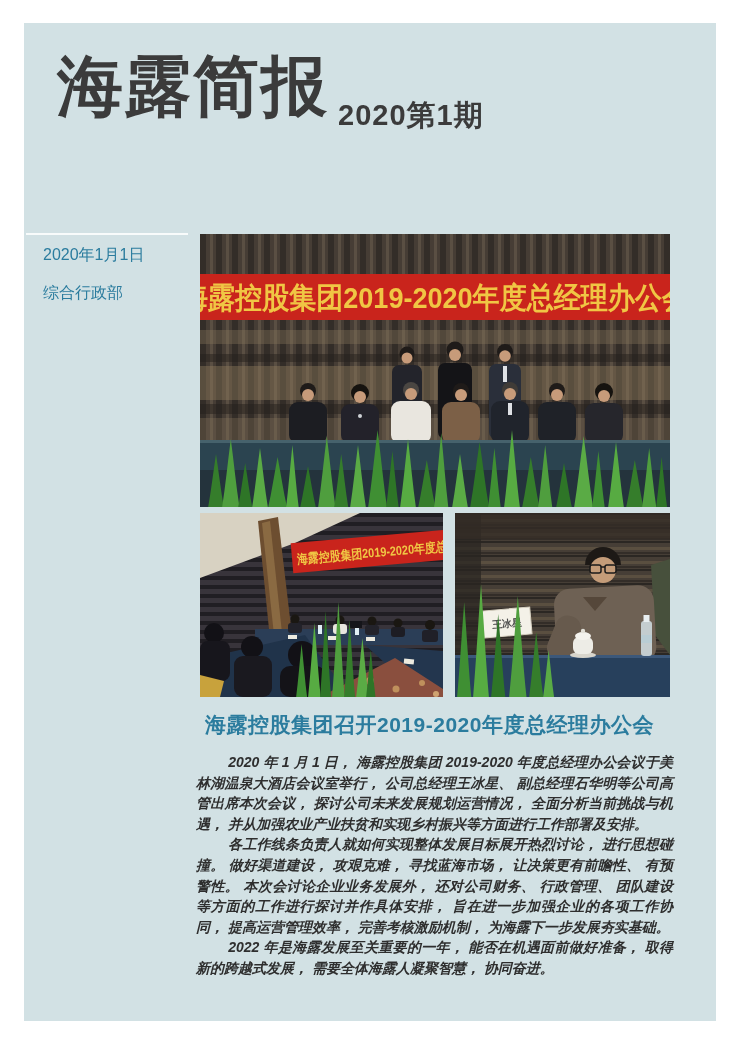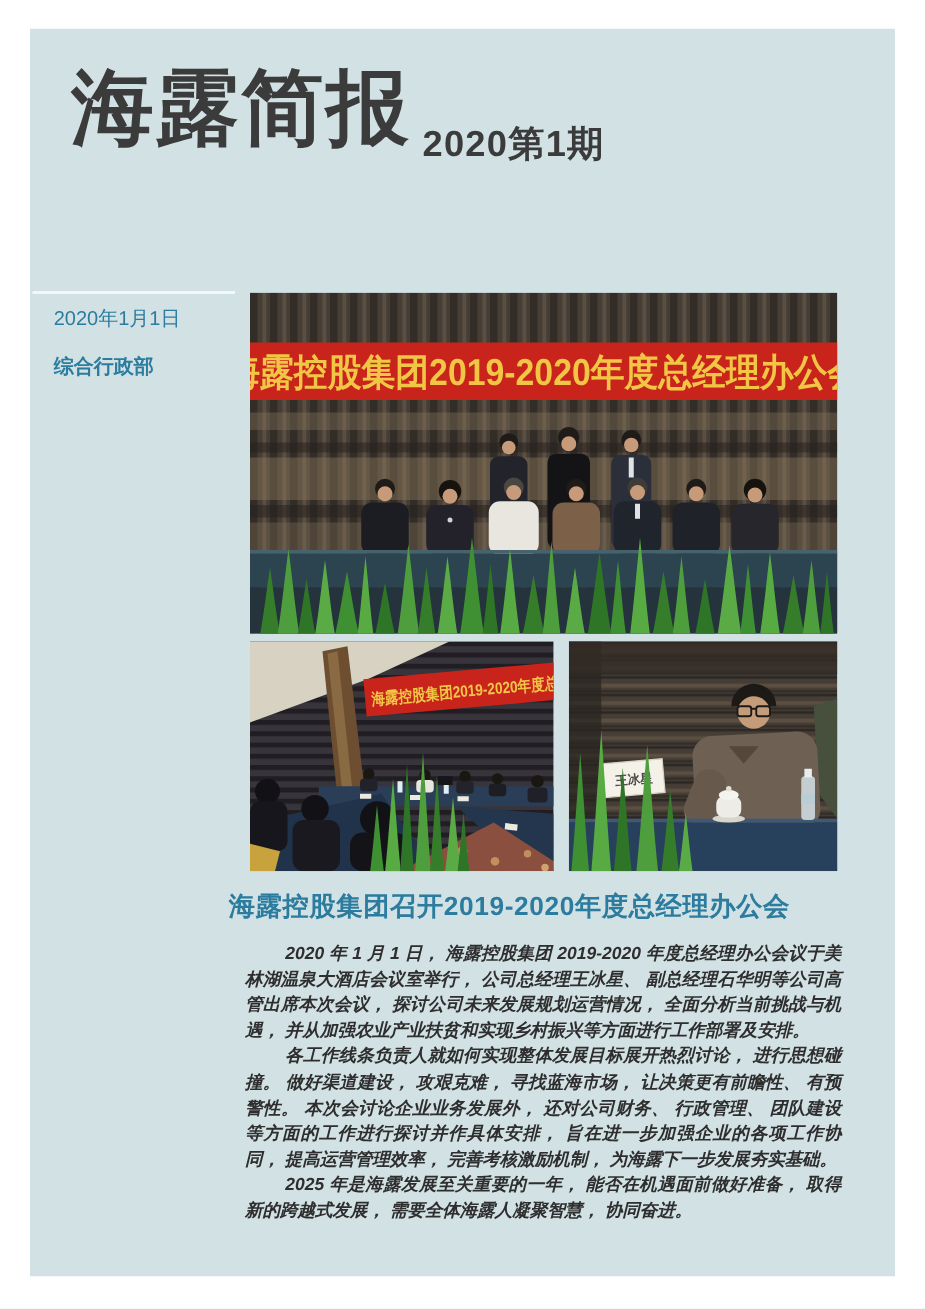--- a/index.html
+++ b/index.html
@@ -20,28 +20,28 @@
   }
   .masthead-issue{
     left:338px;top:96px;
     font-size:29px;font-weight:bold;color:#3b3b3b;letter-spacing:1px;
   }
   .header-divider{
     left:26px;top:233px;width:162px;height:2px;
     background:rgba(255,255,255,0.85);
   }
   .sidebar-date{left:43px;top:245px;font-size:16px;font-weight:normal;color:#2b7c9e;}
-  .sidebar-dept{left:43px;top:283px;font-size:16px;font-weight:bold;color:#2b7c9e;}
+  .sidebar-dept{left:43px;top:283px;font-size:16px;font-weight:normal;color:#2b7c9e;}
   figure.photo{margin:0;padding:0;overflow:hidden;}
   .photo-main{left:200px;top:234px;width:470px;height:273px;}
   .photo-left{left:200px;top:513px;width:243px;height:184px;}
   .photo-right{left:455px;top:513px;width:215px;height:184px;}
   .photo svg{display:block;}
   .headline{
-    left:183px;top:711px;width:480px;margin:0;
+    left:205px;top:711px;width:480px;margin:0;
     font-size:21px;font-weight:bold;color:#2b7c9e;letter-spacing:0.5px;
   }
   .article-body{
     left:196px;top:752px;width:477px;
     font-size:14px;line-height:20.6px;color:#2e2e2e;font-weight:bold;
     text-align:justify;
     font-style:italic;
   }
   .article-body p{margin:0;text-indent:2.3em;}
   svg text{font-family:"Liberation Sans","DejaVu Sans",sans-serif;}
@@ -324,14 +324,14 @@
     <use href="#leaf" transform="translate(88,185) scale(0.7,0.8)" fill="#5aab45"></use>
   </g>
 </svg>
 </figure>
 
 <h2 class="abs headline">海露控股集团召开2019-2020年度总经理办公会</h2>
 
 <div class="abs article-body">
   <p>2020 年 1 月 1 日， 海露控股集团 2019-2020 年度总经理办公会议于美林湖温泉大酒店会议室举行， 公司总经理王冰星、 副总经理石华明等公司高管出席本次会议， 探讨公司未来发展规划运营情况， 全面分析当前挑战与机遇， 并从加强农业产业扶贫和实现乡村振兴等方面进行工作部署及安排。</p>
   <p>各工作线条负责人就如何实现整体发展目标展开热烈讨论， 进行思想碰撞。 做好渠道建设， 攻艰克难， 寻找蓝海市场， 让决策更有前瞻性、 有预警性。 本次会讨论企业业务发展外， 还对公司财务、 行政管理、 团队建设等方面的工作进行探讨并作具体安排， 旨在进一步加强企业的各项工作协同， 提高运营管理效率， 完善考核激励机制， 为海露下一步发展夯实基础。</p>
-  <p>2025 年是海露发展至关重要的一年， 能否在机遇面前做好准备， 取得新的跨越式发展， 需要全体海露人凝聚智慧， 协同奋进。</p>
+  <p>2022 年是海露发展至关重要的一年， 能否在机遇面前做好准备， 取得新的跨越式发展， 需要全体海露人凝聚智慧， 协同奋进。</p>
 </div>
 
 </body></html>

